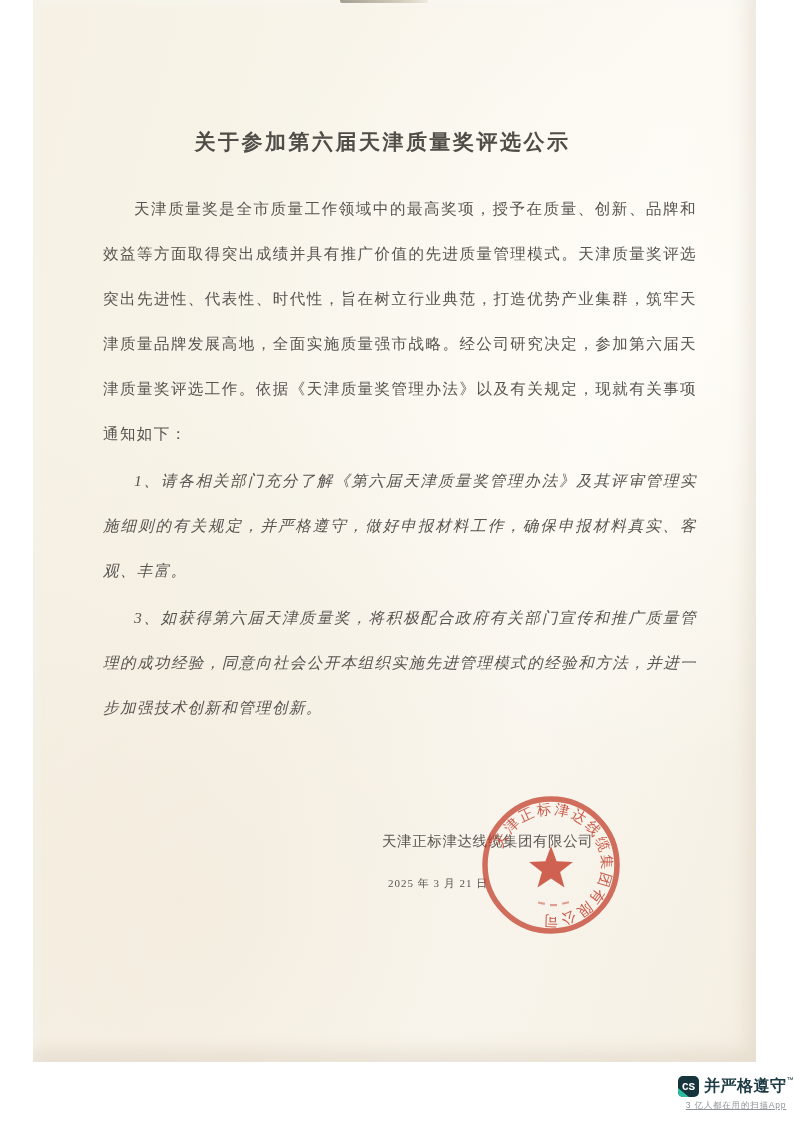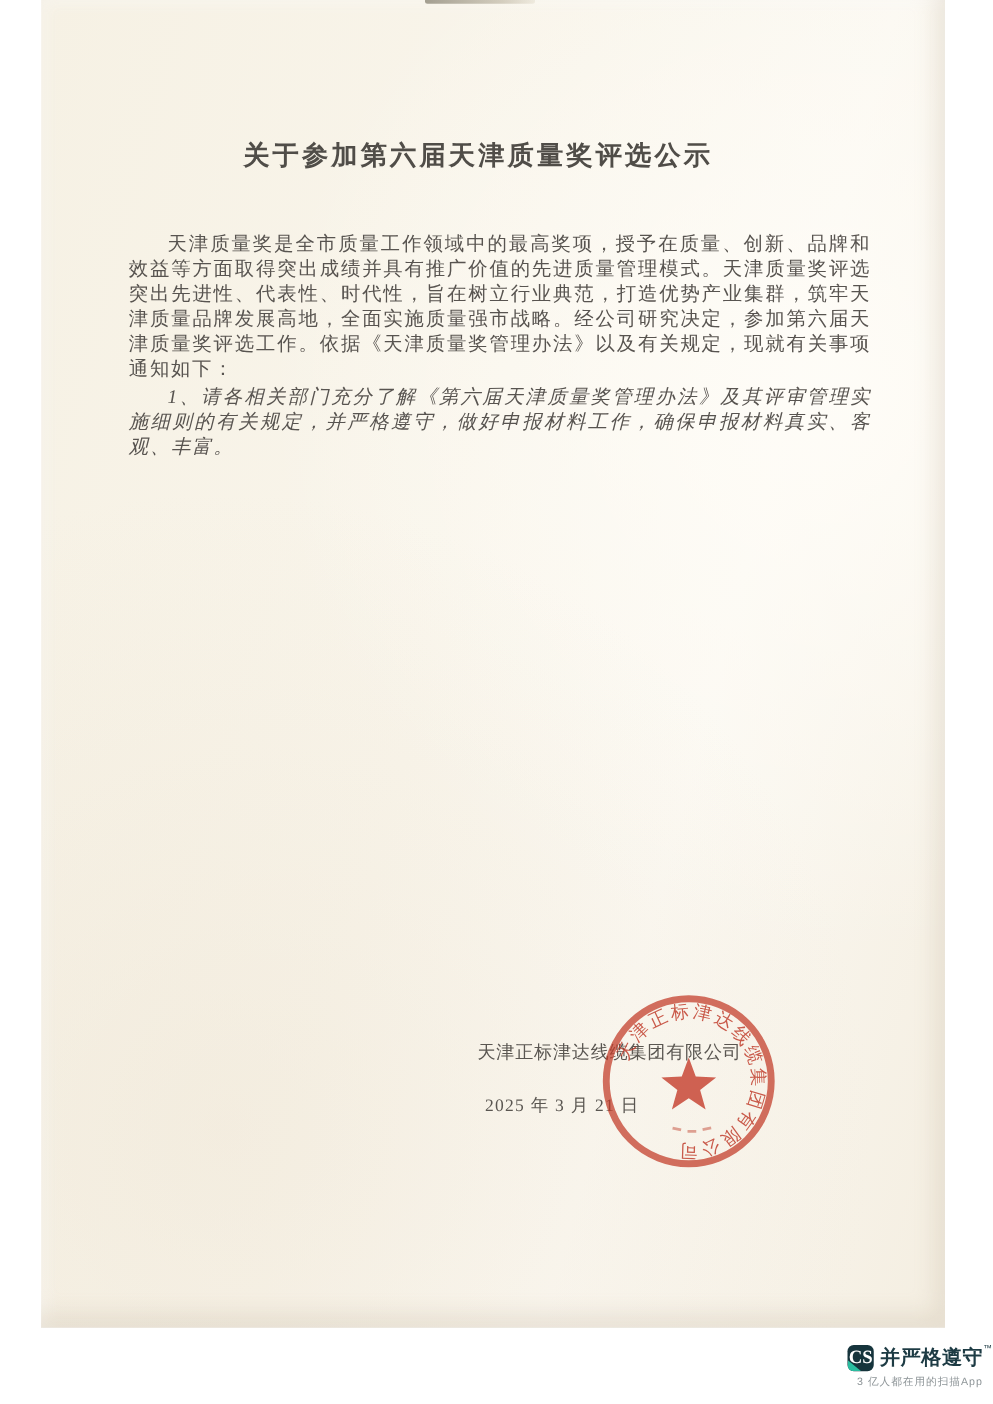--- a/index.html
+++ b/index.html
@@ -21,44 +21,44 @@
       linear-gradient(105deg,#f6f1e4 0%,#f9f5eb 45%,#fbf8f1 68%,#f4eee1 100%);
     box-shadow: inset -7px -10px 18px rgba(176,160,132,0.22), inset 3px 2px 12px rgba(255,255,255,0.55);
   }
   .scan-artifact{
     position:absolute;left:307px;top:0;width:88px;height:3px;
     background:linear-gradient(90deg, rgba(94,88,70,0.55), rgba(142,130,100,0.35) 70%, rgba(182,166,130,0.15));
     border-radius:0 0 2px 2px;
   }
   
   .doc-title{
-    position:absolute;top:110px;left:0;width:100%;
+    position:absolute;top:128px;left:0;width:100%;
     text-align:center;
     font-size:21px;font-weight:bold;
     letter-spacing:2.5px;
     color:#504d48;
     padding-right:24px;box-sizing:border-box;
   }
   .doc-body{
     position:absolute;top:186px;left:70px;width:594px;
-    font-size:15.5px;line-height:20px;
+    font-size:15.5px;line-height:45px;
     color:#585450;
     letter-spacing:1.4px;
     text-align:justify;
   }
   .doc-body p{margin:0;text-indent:2em;}
   .doc-body p.item{margin-top:2px;font-style:italic;}
   
   .sig-company{
     position:absolute;top:832px;left:349px;
     font-size:14.5px;color:#5a5651;letter-spacing:0.6px;white-space:nowrap;
   }
   .sig-date{
     position:absolute;top:876px;left:355px;
-    font-size:14px;color:#5a5651;letter-spacing:1px;white-space:nowrap;font-family:Liberation Serif, serif;
+    font-size:11px;color:#5a5651;letter-spacing:1px;white-space:nowrap;font-family:Liberation Serif, serif;
   }
   
   .seal{
     position:absolute;left:443px;top:790px;width:150px;height:150px;
     filter:blur(0.35px);
     opacity:0.93;
   }
   
   .wm{
     position:absolute;left:678px;top:1076px;width:116px;
@@ -70,48 +70,49 @@
     display:flex;align-items:center;justify-content:center;
     overflow:hidden;
   }
   .cs-icon .accent{
     position:absolute;left:0;bottom:0;width:11px;height:9px;
     background:#2abda0;
     clip-path:polygon(0 0, 0 100%, 100% 100%);
   }
   .cs-icon .cs-txt{
     position:relative;
-    color:#ffffff;font-family:Liberation Serif, serif;
-    font-weight:bold;font-size:15px;letter-spacing:0px;
+    color:#ffffff;font-family:Liberation Mono, monospace;
+    font-weight:bold;font-size:11px;letter-spacing:0px;
   }
   .wm-brand{
     margin-left:5px;
     font-family:"Liberation Sans",sans-serif;
     font-weight:bold;font-size:16px;color:#1d3b44;
     white-space:nowrap;letter-spacing:0.5px;
   }
   .wm-tm{font-size:7px;vertical-align:top;color:#1d3b44;font-weight:normal;}
   .wm-tagline{
     margin-top:3px;text-align:center;
     font-family:"Liberation Sans",sans-serif;
-    font-size:8.5px;color:#8e9598;letter-spacing:0.8px;white-space:nowrap;
+    font-size:8.5px;color:#8e9598;letter-spacing:0.8px;white-space:nowrap;text-decoration:underline;
   }
 </style>
 </head>
 <body>
 
 <div class="paper">
 
   <div class="scan-artifact"></div>
 
   <div class="doc-title">关于参加第六届天津质量奖评选公示</div>
 
   <div class="doc-body">
     <p>天津质量奖是全市质量工作领域中的最高奖项，授予在质量、创新、品牌和效益等方面取得突出成绩并具有推广价值的先进质量管理模式。天津质量奖评选突出先进性、代表性、时代性，旨在树立行业典范，打造优势产业集群，筑牢天津质量品牌发展高地，全面实施质量强市战略。经公司研究决定，参加第六届天津质量奖评选工作。依据《天津质量奖管理办法》以及有关规定，现就有关事项通知如下：</p>
     <p class="item">1、请各相关部门充分了解《第六届天津质量奖管理办法》及其评审管理实施细则的有关规定，并严格遵守，做好申报材料工作，确保申报材料真实、客观、丰富。</p>
+    <p class="item">3、如获得第六届天津质量奖，将积极配合政府有关部门宣传和推广质量管理的成功经验，同意向社会公开本组织实施先进管理模式的经验和方法，并进一步加强技术创新和管理创新。</p>
   </div>
 
   <div class="sig-company">天津正标津达线缆集团有限公司</div>
   <div class="sig-date">2025 年 3 月 21 日</div>
 
   <svg class="seal" viewBox="0 0 150 150" xmlns="http://www.w3.org/2000/svg">
 
     <circle cx="75" cy="75" r="66" fill="none" stroke="#c23a27" stroke-width="5.5" opacity="0.78"></circle>
 
     <polygon points="75,56 80.6,71.2 96.9,71.9 84.1,82 88.5,97.6 75,88.6 61.5,97.6 65.9,82 53.1,71.9 69.4,71.2" fill="#c43b29" opacity="0.85"></polygon>

